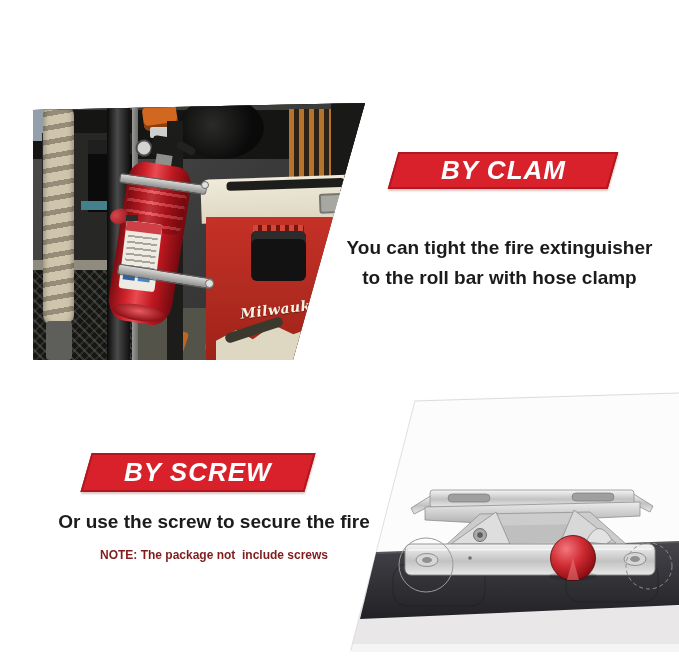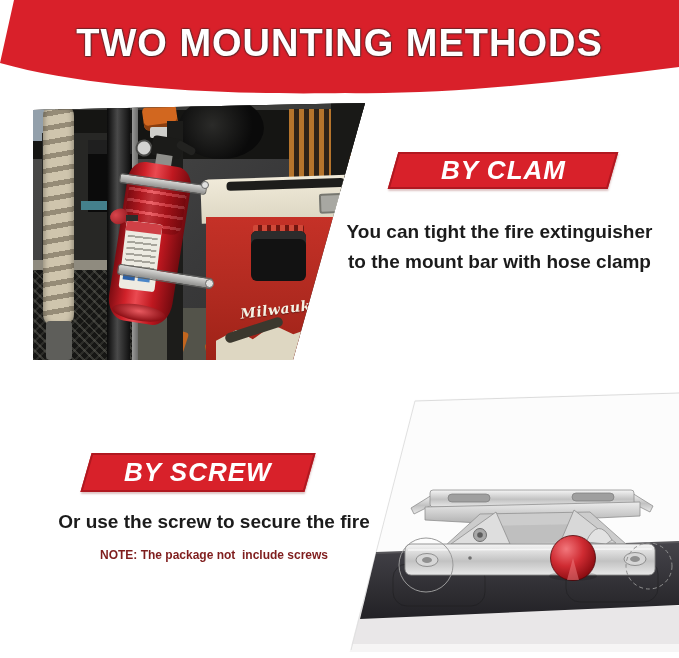--- a/index.html
+++ b/index.html
@@ -25,21 +25,21 @@
   }
   .tag span {
     transform:skewX(16deg); font-style:italic; font-weight:bold; color:#ffffff;
     font-size:26px; letter-spacing:1px; white-space:nowrap;
   }
   .tag-clam  { left:393px; top:152px; width:220px; height:37px; }
   .tag-screw { left:86px;  top:453px; width:224px; height:39px; }
 
   
   .desc { position:absolute; text-align:center; color:#1b1b1b; font-weight:bold; }
-  .desc-clam  { left:320px; top:217px; width:359px; font-size:19px; line-height:30px; }
+  .desc-clam  { left:320px; top:233px; width:359px; font-size:19px; line-height:30px; }
   .desc-screw { left:22px;   top:508px; width:384px; font-size:19px; line-height:27px; }
   .note { margin-top:7px; color:#7f1d1d; font-size:12px; font-weight:bold; white-space:pre-wrap; }
 
   
   .photo1 {
     position:absolute; left:33px; top:103px; width:332px; height:257px;
     clip-path:polygon(0 7px, 332px 0, 260px 257px, 0 257px);
     background:linear-gradient(135deg,#4c4c4a,#39393a 55%,#2e2e2c); overflow:hidden;
   }
   .photo1 > div, .photo1 .sub { position:absolute; }
@@ -131,26 +131,20 @@
     clip-path:polygon(20% 3%, 100% 0, 100% 100%, 0.5% 100%);
     background:#fcfcfc;
   }
   .photo2 svg { position:absolute; left:0; top:0; }
 </style>
 </head>
 <body>
 
 <div class="stage">
 
-  <div class="banner">
-    <svg width="679" height="100" viewBox="0 0 679 100">
-      <path d="M14,0 L679,0 L679,67 C560,82 450,95 345,93 C240,95 95,90 0,63 Z" fill="#d9202a"></path>
-    </svg>
-    <div class="banner-title">TWO MOUNTING METHODS</div>
-  </div>
 
   <div class="photo1">
     <div class="p1-top"></div>
     <div class="p1-topbar"></div>
     <div class="p1-pot"></div>
     <div class="p1-slats"></div>
     <div class="p1-rdark"></div>
     <div class="p1-oclamp"></div>
     <div class="p1-whitebit"></div>
     <div class="p1-green"></div>
@@ -205,21 +199,21 @@
     <div class="p1-bolt2"></div>
     <div class="p1-knob"></div>
     <div class="p1-knobstem"></div>
   </div>
 
   <div class="tag tag-clam">
     <span>BY CLAM</span>
   </div>
   <div class="desc desc-clam">
     <div>You can tight the fire extinguisher</div>
-    <div>to the mount bar with hose clamp</div>
+    <div>to the roll bar with hose clamp</div>
   </div>
 
   <div class="tag tag-screw">
     <span>BY SCREW</span>
   </div>
   <div class="desc desc-screw">
     <div>Or use the screw to secure the fire</div>
     <div class="note">NOTE: The package not  include screws</div>
   </div>
 

